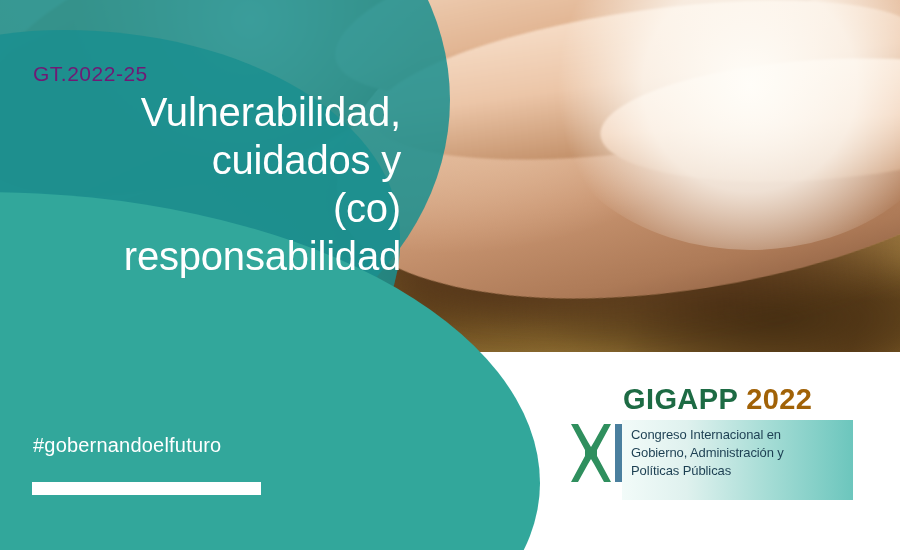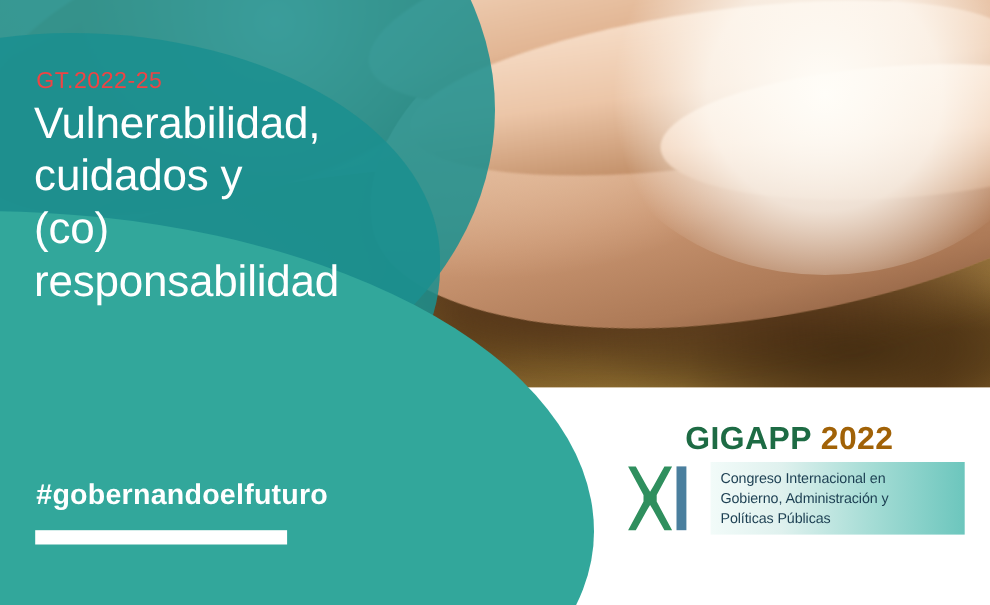--- a/index.html
+++ b/index.html
@@ -144,49 +144,50 @@
     width:352px; height:198px;
     background:#32a79b;
   }
 
   
   .gt-label{
     position:absolute;
     left:33px; top:62px;
     font-size:21px;
     letter-spacing:.5px;
-    color:#ef4444;
+    color:#701a75;
     font-weight:400;
   }
   .headline{
     position:absolute;
     left:31px; top:88px;
     width:370px;
     font-size:40px;
     line-height:48px;
     font-weight:400;
     color:#ffffff;
     letter-spacing:-.2px;
     white-space:pre-line;
+    text-align:right;
   }
 
   
   .hashtag1{
     position:absolute;
     left:33px; top:399px;
     font-size:22px;
     font-weight:bold;
     color:#ffffff;
     letter-spacing:.2px;
   }
   .hashtag2{
     position:absolute;
     left:33px; top:434px;
-    font-size:26px;
-    font-weight:bold;
+    font-size:20px;
+    font-weight:normal;
     color:#ffffff;
     letter-spacing:.2px;
   }
   .white-bar{
     position:absolute;
     left:32px; top:482px;
     width:229px; height:13px;
     background:#ffffff;
   }
 
@@ -208,23 +209,22 @@
   .logo-title .g3{ color:#a16207; }
   .logo-mark{
     position:absolute;
     left:0; top:35px;
     width:62px; height:70px;
   }
   .logo-mark svg{ display:block; }
   .logo-box{
     position:absolute;
     left:57px; top:37px;
-    width:231px; height:66px;
+    width:231px; height:80px;
     background:linear-gradient(90deg,#f2fbf9 0%, #dff1ee 28%, #a7ddd6 62%, #6cc6bd 100%);
-    margin-left:24px;
   }
   .logo-lines{
     position:absolute;
     left:9px; top:6px;
     font-size:13px;
     line-height:18px;
     color:#1c3f52;
     white-space:pre-line;
     letter-spacing:-.1px;
   }

